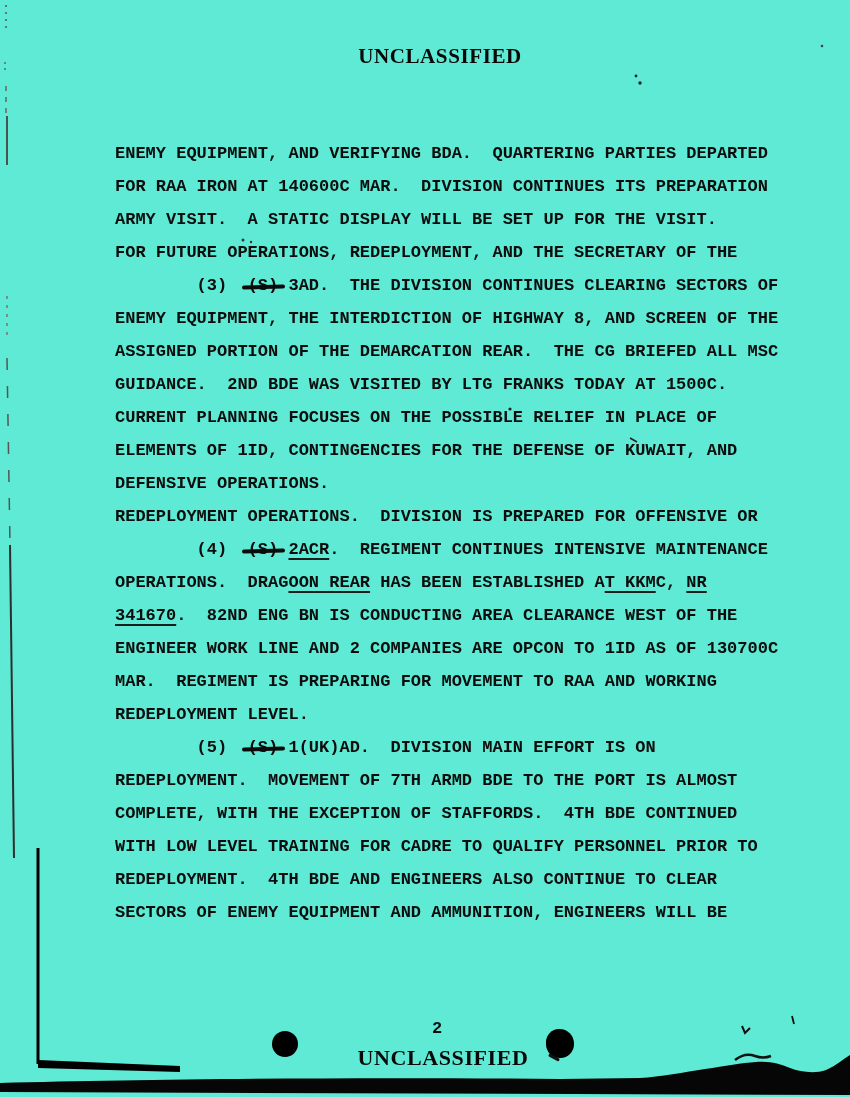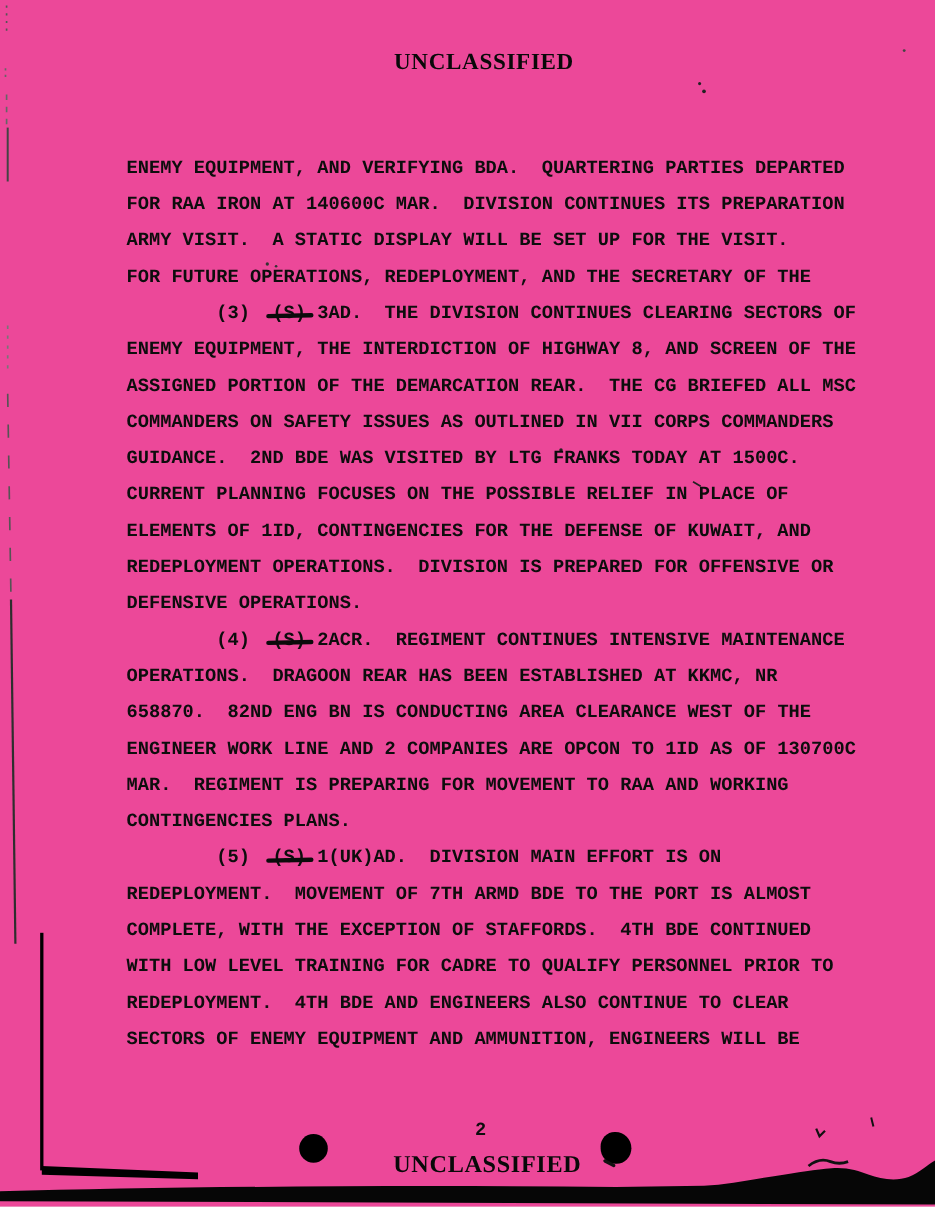--- a/index.html
+++ b/index.html
@@ -1,19 +1,19 @@
 <!DOCTYPE html>
 <html><head>
 <meta charset="utf-8">
 <style>
   html,body{margin:0;padding:0;background:#e8e8e8;}
   .page{
     position:relative;
     width:850px;height:1097px;
-    background:#ec4899;
+    background:#5eead4;
     overflow:hidden;
     font-family:"Liberation Mono","DejaVu Sans Mono",monospace;
     color:#0d0d0d;
   }
   .classification-header{
     position:absolute;top:44px;left:0;right:0;
     text-align:center;
   }
   .classification-header span{
     font-family:"Liberation Serif","DejaVu Serif",serif;
@@ -23,21 +23,21 @@
   .body-text{
     position:absolute;left:115px;top:137px;width:700px;
   }
   .line{
     white-space:pre;
     font-size:17px;font-weight:bold;
     line-height:33px;height:33px;
     letter-spacing:0;
     color:#0d0d0d;
   }
-  .u{ text-decoration-thickness:2px; text-underline-offset:4px; text-decoration-color:#1c1c1c;text-align:center;}
+  .u{ text-decoration:underline; text-decoration-thickness:2px; text-underline-offset:4px; text-decoration-color:#1c1c1c;text-align:center;}
   .strike{ position:relative; }
   .strike::after{
     content:"";position:absolute;left:-6px;right:-6px;top:46%;height:3.6px;
     background:#0b0b0b;transform:skewY(-1.2deg);border-radius:2px;
   }
   .page-number{
     position:absolute;top:1019px;left:0;right:0;text-align:center;
   }
   .page-number span{font-size:17px;font-weight:bold;margin-left:24px;}
   .classification-footer{
@@ -98,32 +98,31 @@
 
   <div class="body-text">
     <div>
         <div class="line"><span>ENEMY EQUIPMENT, AND VERIFYING BDA.  QUARTERING PARTIES DEPARTED</span></div>
         <div class="line"><span>FOR RAA IRON AT 140600C MAR.  DIVISION CONTINUES ITS PREPARATION</span></div>
         <div class="line"><span>ARMY VISIT.  A STATIC DISPLAY WILL BE SET UP FOR THE VISIT.</span></div>
         <div class="line"><span>FOR FUTURE OPERATIONS, REDEPLOYMENT, AND THE SECRETARY OF THE</span></div>
         <div class="line"><span>        (3)  </span><span class="strike">(S)</span><span> 3AD.  THE DIVISION CONTINUES CLEARING SECTORS OF</span></div>
         <div class="line"><span>ENEMY EQUIPMENT, THE INTERDICTION OF HIGHWAY 8, AND SCREEN OF THE</span></div>
         <div class="line"><span>ASSIGNED PORTION OF THE DEMARCATION REAR.  THE CG BRIEFED ALL MSC</span></div>
-        <div class="line"><span>COMMANDERS ON SAFETY ISSUES AS OUTLINED IN VII CORPS COMMANDERS</span></div>
         <div class="line"><span>GUIDANCE.  2ND BDE WAS VISITED BY LTG FRANKS TODAY AT 1500C.</span></div>
         <div class="line"><span>CURRENT PLANNING FOCUSES ON THE POSSIBLE RELIEF IN PLACE OF</span></div>
         <div class="line"><span>ELEMENTS OF 1ID, CONTINGENCIES FOR THE DEFENSE OF KUWAIT, AND</span></div>
+        <div class="line"><span>DEFENSIVE OPERATIONS.</span></div>
         <div class="line"><span>REDEPLOYMENT OPERATIONS.  DIVISION IS PREPARED FOR OFFENSIVE OR</span></div>
-        <div class="line"><span>DEFENSIVE OPERATIONS.</span></div>
         <div class="line"><span>        (4)  </span><span class="strike">(S)</span><span> </span><span class="u">2ACR</span><span>.  REGIMENT CONTINUES INTENSIVE MAINTENANCE</span></div>
         <div class="line"><span>OPERATIONS.  DRAG</span><span class="u">OON REAR</span><span> HAS BEEN ESTABLISHED A</span><span class="u">T KKM</span><span>C, </span><span class="u">NR</span></div>
-        <div class="line"><span class="u">658870</span><span>.  82ND ENG BN IS CONDUCTING AREA CLEARANCE WEST OF THE</span></div>
+        <div class="line"><span class="u">341670</span><span>.  82ND ENG BN IS CONDUCTING AREA CLEARANCE WEST OF THE</span></div>
         <div class="line"><span>ENGINEER WORK LINE AND 2 COMPANIES ARE OPCON TO 1ID AS OF 130700C</span></div>
         <div class="line"><span>MAR.  REGIMENT IS PREPARING FOR MOVEMENT TO RAA AND WORKING</span></div>
-        <div class="line"><span>CONTINGENCIES PLANS.</span></div>
+        <div class="line"><span>REDEPLOYMENT LEVEL.</span></div>
         <div class="line"><span>        (5)  </span><span class="strike">(S)</span><span> 1(UK)AD.  DIVISION MAIN EFFORT IS ON</span></div>
         <div class="line"><span>REDEPLOYMENT.  MOVEMENT OF 7TH ARMD BDE TO THE PORT IS ALMOST</span></div>
         <div class="line"><span>COMPLETE, WITH THE EXCEPTION OF STAFFORDS.  4TH BDE CONTINUED</span></div>
         <div class="line"><span>WITH LOW LEVEL TRAINING FOR CADRE TO QUALIFY PERSONNEL PRIOR TO</span></div>
         <div class="line"><span>REDEPLOYMENT.  4TH BDE AND ENGINEERS ALSO CONTINUE TO CLEAR</span></div>
         <div class="line"><span>SECTORS OF ENEMY EQUIPMENT AND AMMUNITION, ENGINEERS WILL BE</span></div>
       </div>
   </div>
 
   <div class="page-number">

